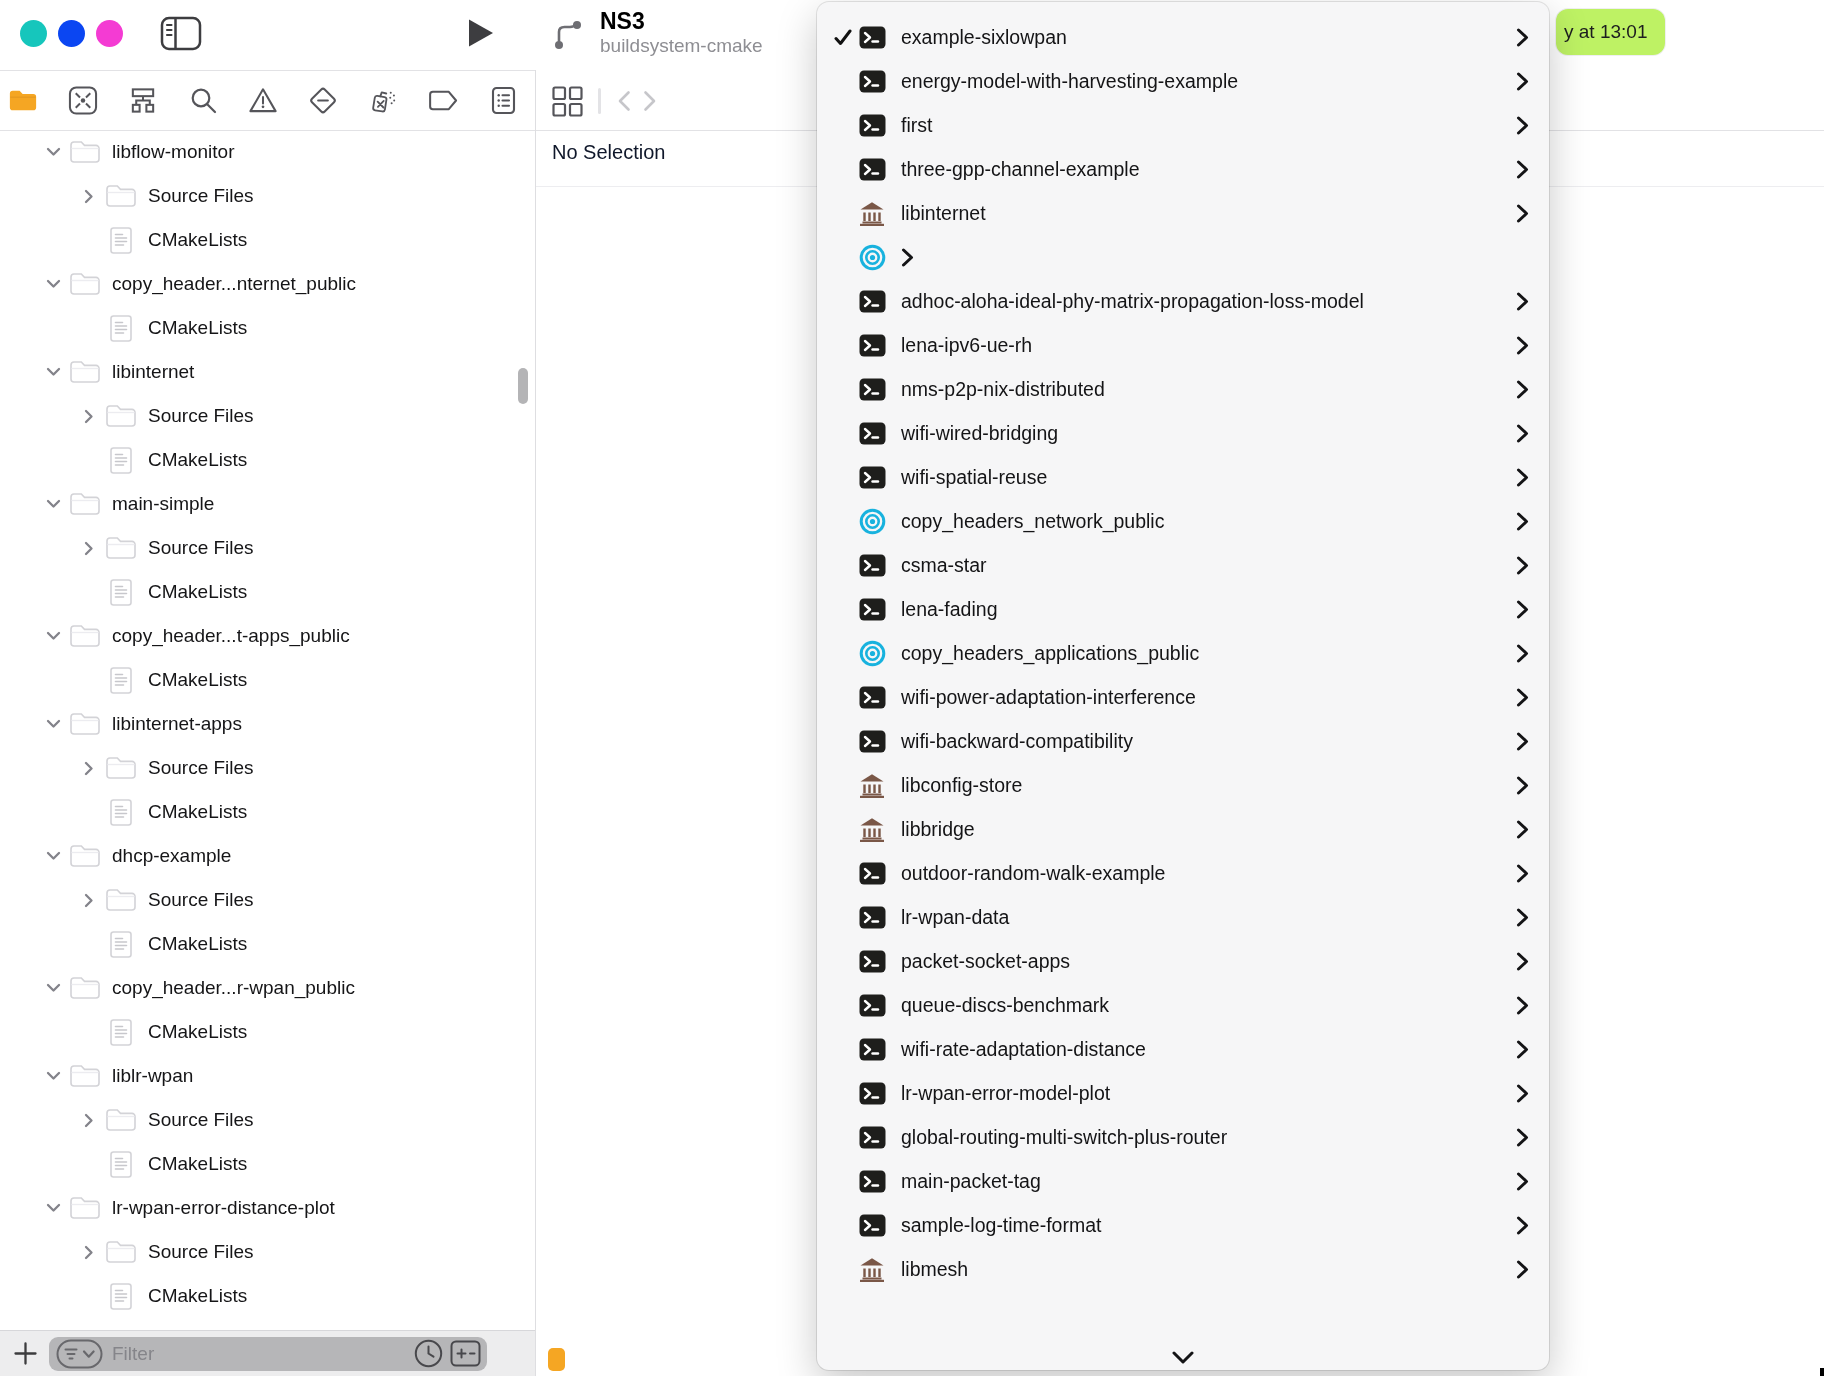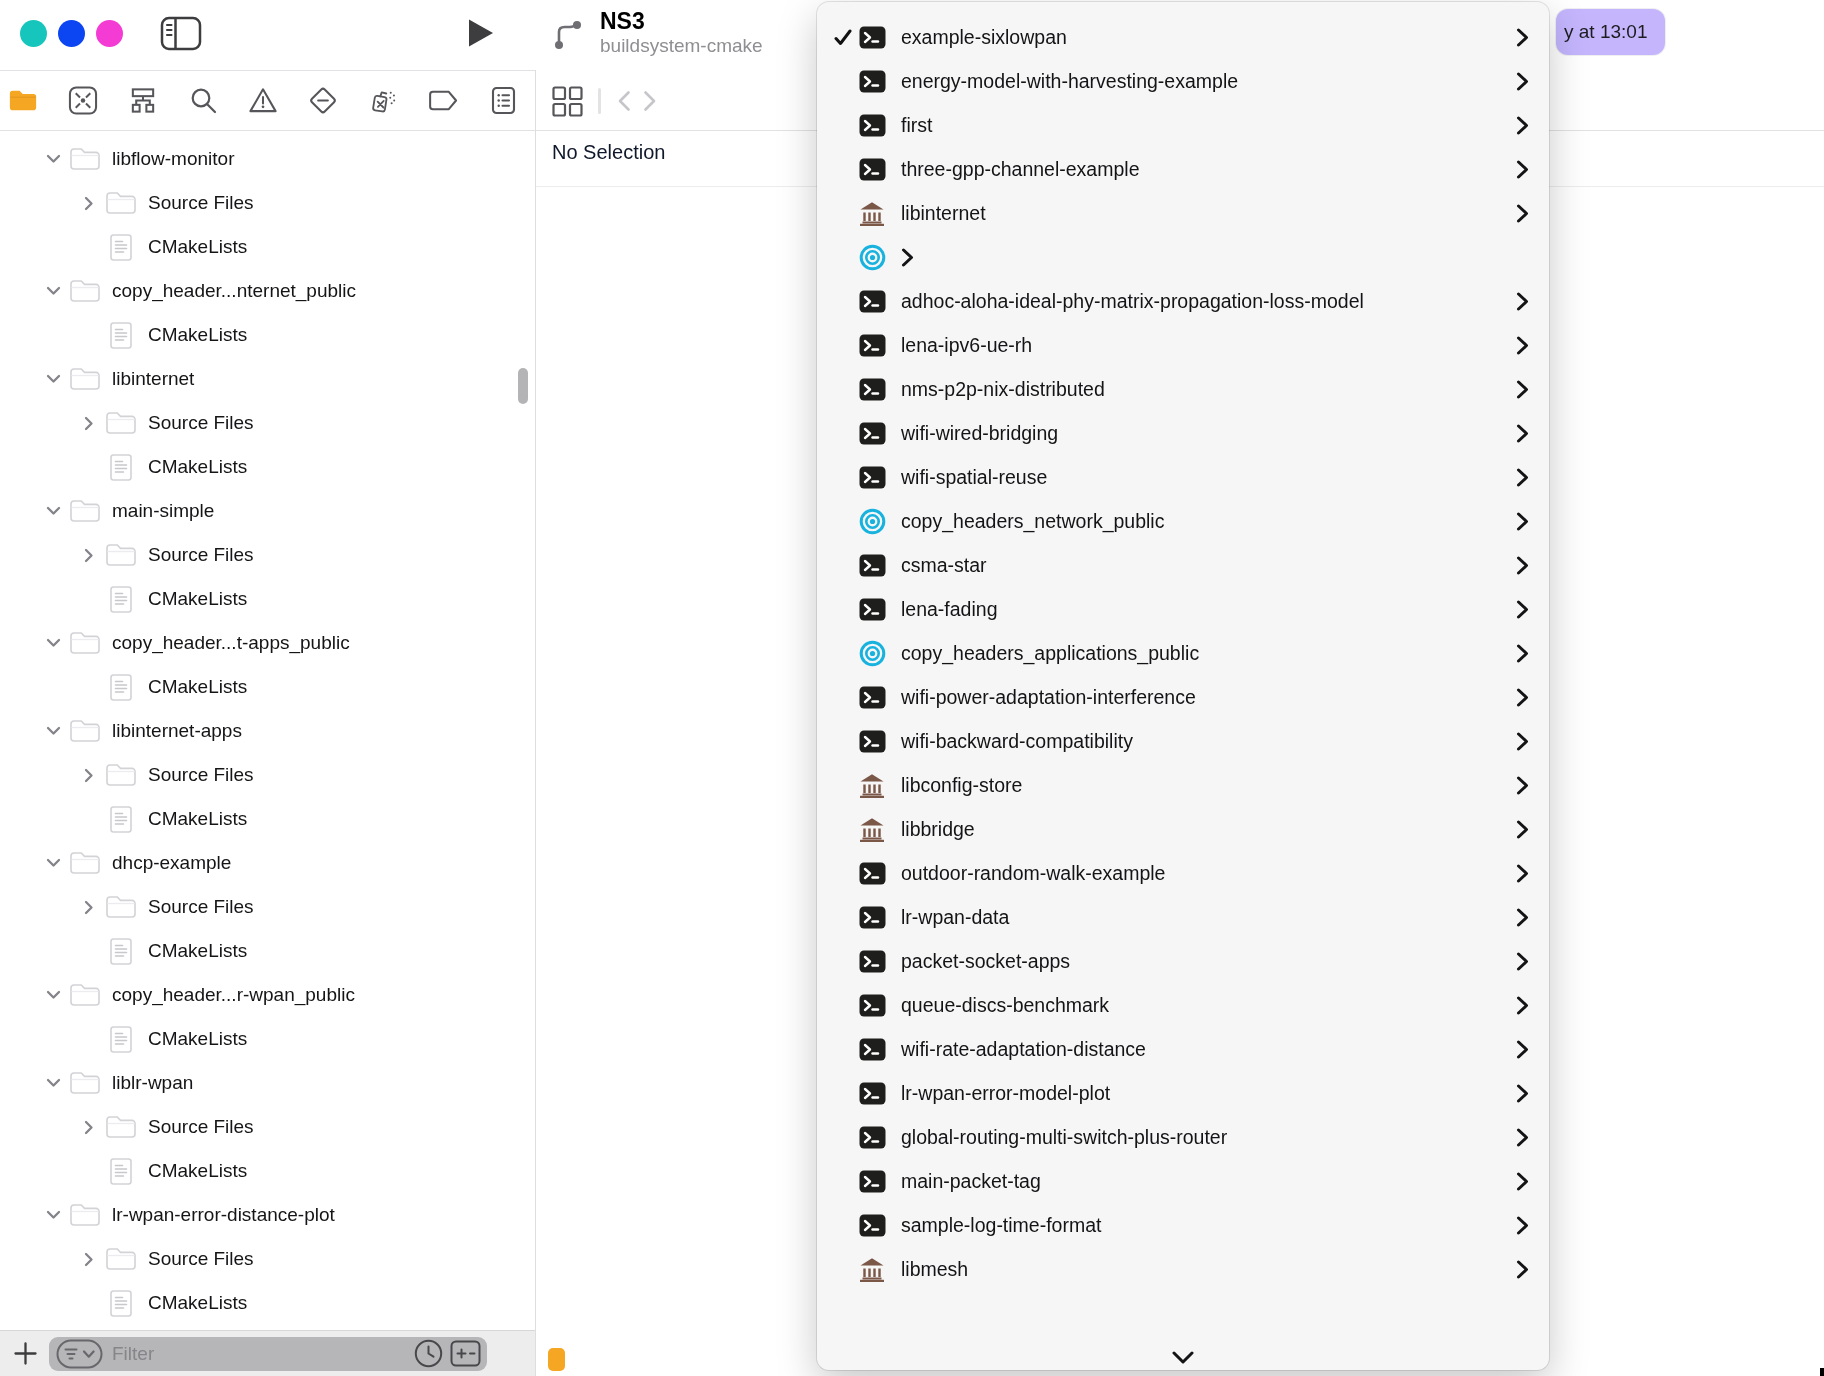--- a/index.html
+++ b/index.html
@@ -13,21 +13,21 @@
   .traffic .dot{width:27px;height:27px;border-radius:50%;}
   .toolbtn{position:absolute;display:flex;align-items:center;justify-content:center;}
   #sidebar-toggle{left:160px;top:16px;width:42px;height:36px;}
   #run-button{left:464px;top:15px;width:34px;height:36px;}
 
   
   #navbar{position:absolute;left:0;top:70px;width:535px;height:60px;display:flex;align-items:center;padding-left:8px;box-sizing:border-box;}
   .navicon{width:30px;height:60px;margin-right:30px;display:flex;align-items:center;justify-content:center;flex:0 0 auto;}
 
   
-  #outline{position:absolute;left:0;top:130px;width:528px;padding-top:7px;}
+  #outline{position:absolute;left:0;top:130px;width:528px;padding-top:0;}
   .srow{height:44px;display:flex;align-items:center;font-size:19px;color:#151517;white-space:nowrap;}
   .srow.group{padding-left:44px;}
   .srow.child{padding-left:80px;}
   .srow .disc{width:18px;display:flex;justify-content:center;align-items:center;flex:0 0 auto;}
   .srow .sic{width:34px;display:flex;justify-content:center;align-items:center;flex:0 0 auto;margin-left:6px;}
   .srow .slabel{margin-left:10px;}
   #scroll-thumb{position:absolute;left:518px;top:368px;width:10px;height:36px;border-radius:5px;background:#b4b4b6;}
 
   
   #filterbar{position:absolute;left:0;top:1330px;width:535px;height:46px;background:#ededee;border-top:1px solid #d7d7da;box-sizing:border-box;display:flex;align-items:center;}
@@ -41,21 +41,21 @@
   #scheme-area{position:absolute;left:552px;top:8px;display:flex;}
   #branch-icon{margin-top:8px;}
   #scheme-text{margin-left:16px;}
   #scheme-title{font-size:23px;font-weight:bold;color:#000;line-height:26px;}
   #scheme-subtitle{font-size:19px;color:#8e8e93;line-height:24px;}
   #jumpbar{position:absolute;left:550px;top:84px;display:flex;align-items:center;}
   #related-items{width:34px;height:34px;display:flex;align-items:center;justify-content:center;}
   .jsep{width:3px;height:26px;border-radius:2px;background:#e3e3e6;margin:0 10px 0 14px;}
   .histbtn{width:26px;height:30px;display:flex;align-items:center;justify-content:center;}
   #no-selection{position:absolute;left:552px;top:141px;font-size:20px;font-weight:500;color:#0f172a;}
-  #activity-pill{position:absolute;left:1556px;top:9px;height:46px;border-radius:12px;background:#c4b5fd;box-shadow:0 0 0 1px #efeff1;display:flex;align-items:center;padding:0 18px 0 8px;}
+  #activity-pill{position:absolute;left:1556px;top:9px;height:46px;border-radius:12px;background:#bef264;box-shadow:0 0 0 1px #efeff1;display:flex;align-items:center;padding:0 18px 0 8px;}
   #activity-text{font-size:19px;color:#1d1d1f;white-space:nowrap;}
   #editor-bottom-glyph{position:absolute;left:548px;top:1348px;width:17px;height:23px;border-radius:5px;background:#f5a623;}
   #corner-artifact{position:absolute;left:1820px;top:1368px;width:4px;height:8px;background:#000;}
 
   
   #scheme-menu{position:absolute;left:817px;top:2px;width:732px;height:1368px;border-radius:12px;background:#f6f6f7;
                box-shadow:0 0 0 1px rgba(0,0,0,.10),0 14px 40px rgba(0,0,0,.22);box-sizing:border-box;padding-top:13px;}
   .mrow{height:44px;display:flex;align-items:center;padding:0 20px 0 10px;}
   .mcheck{width:32px;display:flex;justify-content:center;align-items:center;flex:0 0 auto;}
   .micon{width:42px;display:flex;justify-content:flex-start;align-items:center;flex:0 0 auto;}

